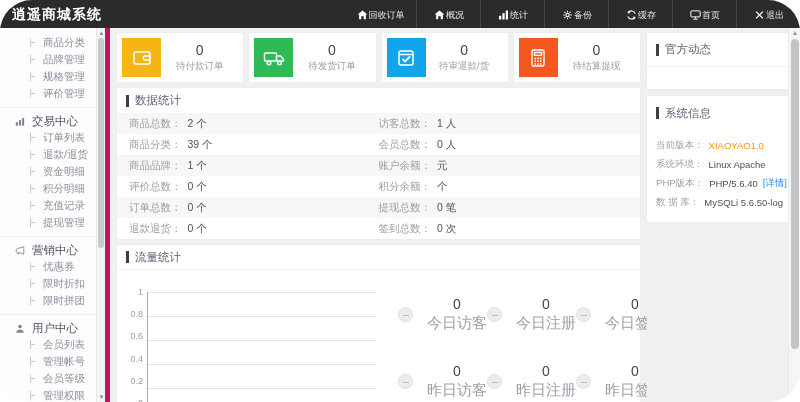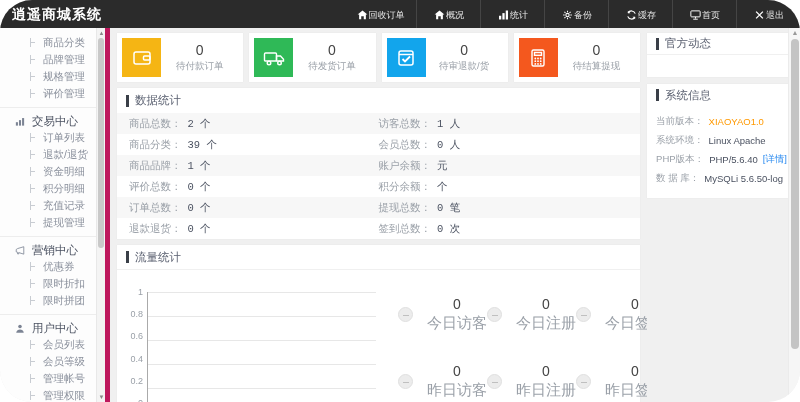--- a/index.html
+++ b/index.html
@@ -49,41 +49,41 @@
   .panel-title { display:flex; align-items:center; height:25px; padding-left:9px; }
   .panel-title .accent { width:3px; height:12px; background:#3a3f48; margin-right:6px; }
   .panel-title .pt-text { font-size:11.5px; color:#5a6070; }
   .title-line { border-bottom:1px solid #f0f0f0; }
 
   
   .stat-row { display:grid; grid-template-columns:1fr 1fr; height:21px; align-items:center; padding:0 12px; }
   .stat-row:nth-child(odd) { background:#f7f7f7; }
   .stat-cell { display:flex; align-items:center; font-size:10.5px; }
   .s-label { color:#9aa0a8; margin-right:6px; }
-  .s-value { color:#4a5160;font-family:Liberation Mono, monospace; }
+  .s-value { color:#4a5160; }
 
   
   .traffic-body { display:flex; padding:8px 10px 0 4px; }
   .chart { display:flex; flex:0 0 255px; }
   .yticks { width:26px; display:flex; flex-direction:column; justify-content:space-between; height:121px; margin-top:14px; }
   .ytick { font-size:9px; color:#9aa0a8; text-align:right; padding-right:4px; height:10px; line-height:10px; transform:translateY(-5px); }
   .plot { position:relative; flex:1; height:120px; margin-top:14px; border-left:1px solid #aaa; }
   .gridline { position:absolute; left:0; right:0; height:1px; background:#e7e7e7; }
   .traffic-stats { flex:1; display:grid; grid-template-columns:repeat(3,1fr); row-gap:30px; align-content:start; padding:18px 0 0 22px; }
   .t-item { display:flex; align-items:center; }
   .t-circle { width:15px; height:15px; border-radius:50%; background:#ececec; border:1px solid #e0e0e0; margin-right:14px; flex:0 0 15px; position:relative; }
   .t-circle::after { content:""; position:absolute; left:4px; top:7px; width:6px; height:1px; background:#bfbfbf; }
   .t-col { text-align:center; }
   .t-value { font-size:14px; color:#444; }
   .t-label { font-size:15px; color:#9aa0a8; margin-top:2px; white-space:nowrap; }
 
   
   .rightcol { flex:0 0 148px; padding:5px 4px 0 0; }
   .r-panel { background:#fff; box-shadow:0 0 1px rgba(0,0,0,.08); margin-bottom:7px; }
-  .r-panel .panel-title { height:22px; }
+  .r-panel .panel-title { height:34px; }
   .official-space { height:22px; }
   .sys-rows { padding:6px 9px 10px 9px; }
   .sys-row { display:flex; align-items:center; height:19px; font-size:9.5px; white-space:nowrap; }
   .sys-label { color:#9aa0a8; margin-right:5px; flex:0 0 auto; }
   .sys-value { color:#4a5160; }
   .sys-value.orange { color:#ff9900; }
   .sys-link { color:#2d8cf0; margin-left:5px; cursor:pointer; }
 
   
   .page-scrollbar { position:absolute; top:28px; right:0; bottom:0; width:12px; background:#f6f6f6; border-left:1px solid #ebebeb; cursor:pointer; }
@@ -262,25 +262,25 @@
               </svg>
             </span>
           <span>用户中心</span>
         </div>
         <div class="side-sub">
             <span class="branch"></span>
             <span>会员列表</span>
           </div>
         <div class="side-sub">
             <span class="branch"></span>
+            <span>管理帐号</span>
+          </div>
+        <div class="side-sub">
+            <span class="branch"></span>
             <span>会员等级</span>
-          </div>
-        <div class="side-sub">
-            <span class="branch"></span>
-            <span>管理帐号</span>
           </div>
         <div class="side-sub">
             <span class="branch"></span>
             <span>管理权限</span>
           </div>
 
       </div>
       <div class="side-scrollbar">
         <div class="arrow up">▲</div>
         <div class="thumb"></div>

